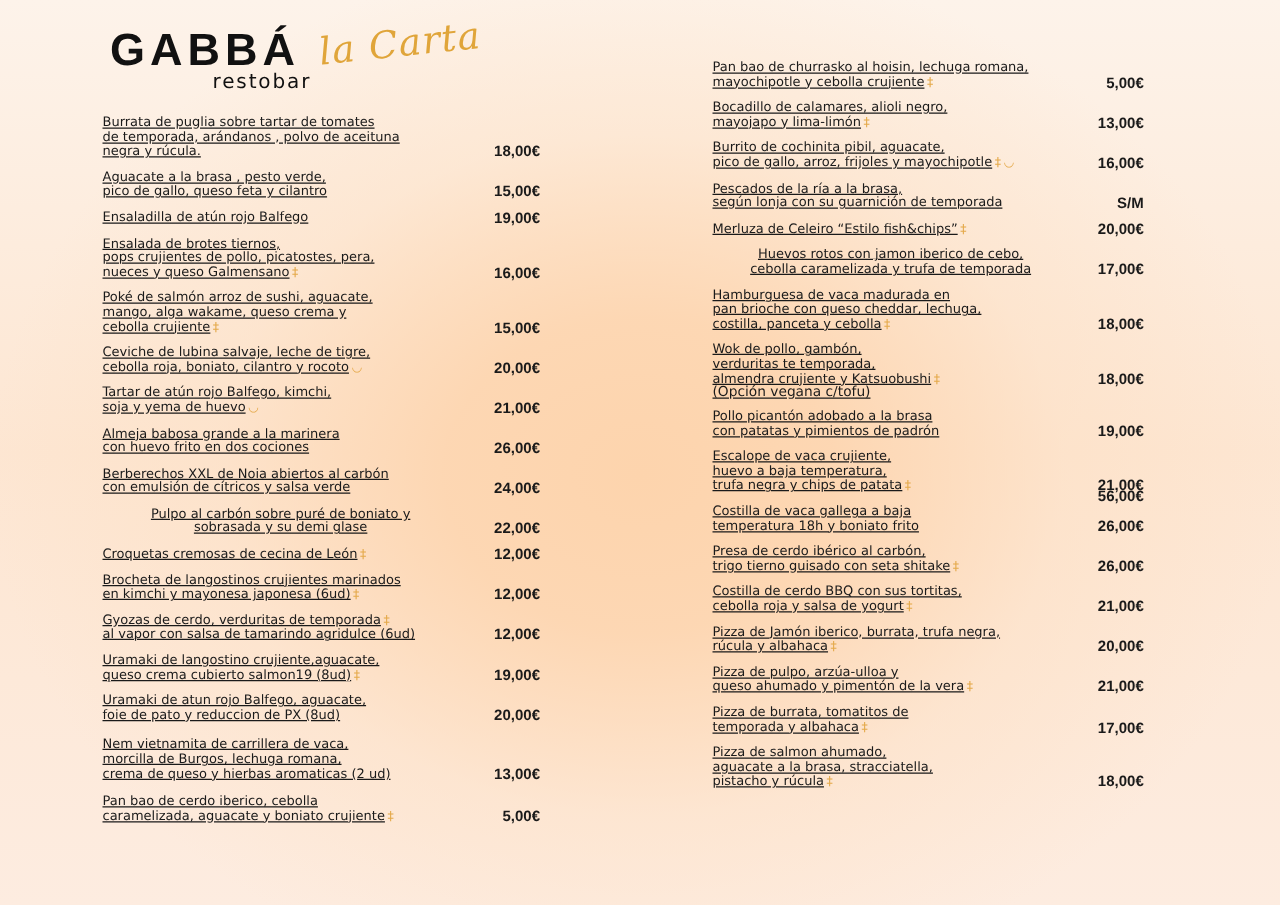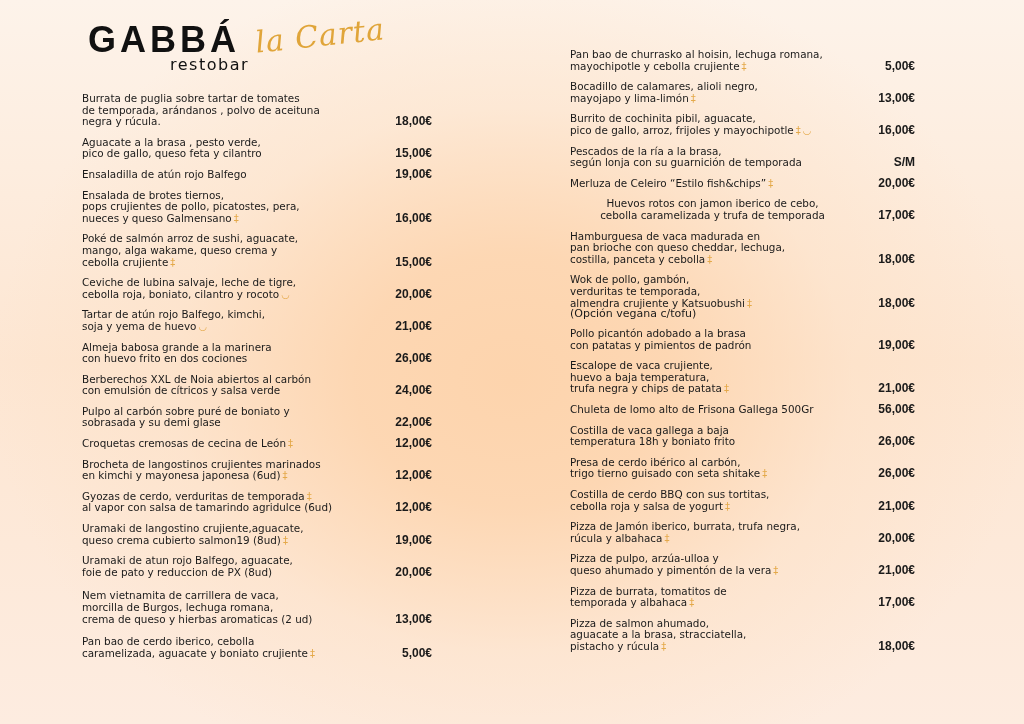--- a/index.html
+++ b/index.html
@@ -16,21 +16,21 @@
   .logo-sub { font-family: "DejaVu Sans", sans-serif; font-size: 16px; letter-spacing: 1.5px; color: #111; position: absolute; left: 82px; top: 29px; }
   .script {
     position: absolute; left: 255px; top: 18px;
     font-family: "DejaVu Serif", serif; font-style: italic;
     font-size: 30px; color: #e0a53a; transform: rotate(-6deg);
     letter-spacing: 1px;
   }
   .col { position: absolute; }
   .col-left { left: 82px; top: 93px; width: 350px; }
   .col-right { left: 570px; top: 49px; width: 345px; }
-  .item { position: relative; font-size: 10.4px; line-height: 11.6px; }
+  .item { position: relative; font-size: 10.4px; line-height: 11.6px; text-decoration: underline; }
   .item .desc { width: 285px; }
   .item .line { white-space: nowrap; display: block; }
   .item .price {
     position: absolute; right: 0; bottom: 0;
     font-family: "Liberation Sans", sans-serif; font-weight: 700; font-size: 12px;
     white-space: nowrap;
   }
   .note { font-size: 11px; line-height: 10px; display: block; }
   .ico-gluten { display: inline-block; color: #e4a94a; font-size: 10px; margin-left: 2px; }
   .ico-spicy { display: inline-block; color: #e4a94a; font-size: 10px; margin-left: 2px; }
@@ -103,21 +103,21 @@
       </div>
       <div class="price">26,00€</div>
     </div>
     <div class="item" style="margin-bottom: 9px;">
       <div class="desc">
         <span class="line"><span>Berberechos XXL de Noia abiertos al carbón</span></span>
         <span class="line"><span>con emulsión de cítricos y salsa verde</span></span>
       </div>
       <div class="price">24,00€</div>
     </div>
-    <div class="item" style="margin-bottom: 9px;">
+    <div class="item" style="margin-bottom: 9px; text-align: center;">
       <div class="desc">
         <span class="line"><span>Pulpo al carbón sobre puré de boniato y</span></span>
         <span class="line"><span>sobrasada y su demi glase</span></span>
       </div>
       <div class="price">22,00€</div>
     </div>
     <div class="item" style="margin-bottom: 9px;">
       <div class="desc">
         <span class="line"><span>Croquetas cremosas de cecina de León</span><span class="ico-gluten">‡</span></span>
       </div>
@@ -235,23 +235,20 @@
     </div>
     <div class="item" style="margin-bottom: 9px;">
       <div class="desc">
         <span class="line"><span>Escalope de vaca crujiente,</span></span>
         <span class="line"><span>huevo a baja temperatura,</span></span>
         <span class="line"><span>trufa negra y chips de patata</span><span class="ico-gluten">‡</span></span>
       </div>
       <div class="price">21,00€</div>
     </div>
     <div class="item" style="margin-bottom: 9px;">
-      <div class="desc">
-        <span class="line"><span>Chuleta de lomo alto de Frisona Gallega 500Gr</span></span>
-      </div>
       <div class="price">56,00€</div>
     </div>
     <div class="item" style="margin-bottom: 9px;">
       <div class="desc">
         <span class="line"><span>Costilla de vaca gallega a baja</span></span>
         <span class="line"><span>temperatura 18h y boniato frito</span></span>
       </div>
       <div class="price">26,00€</div>
     </div>
     <div class="item" style="margin-bottom: 9px;">

